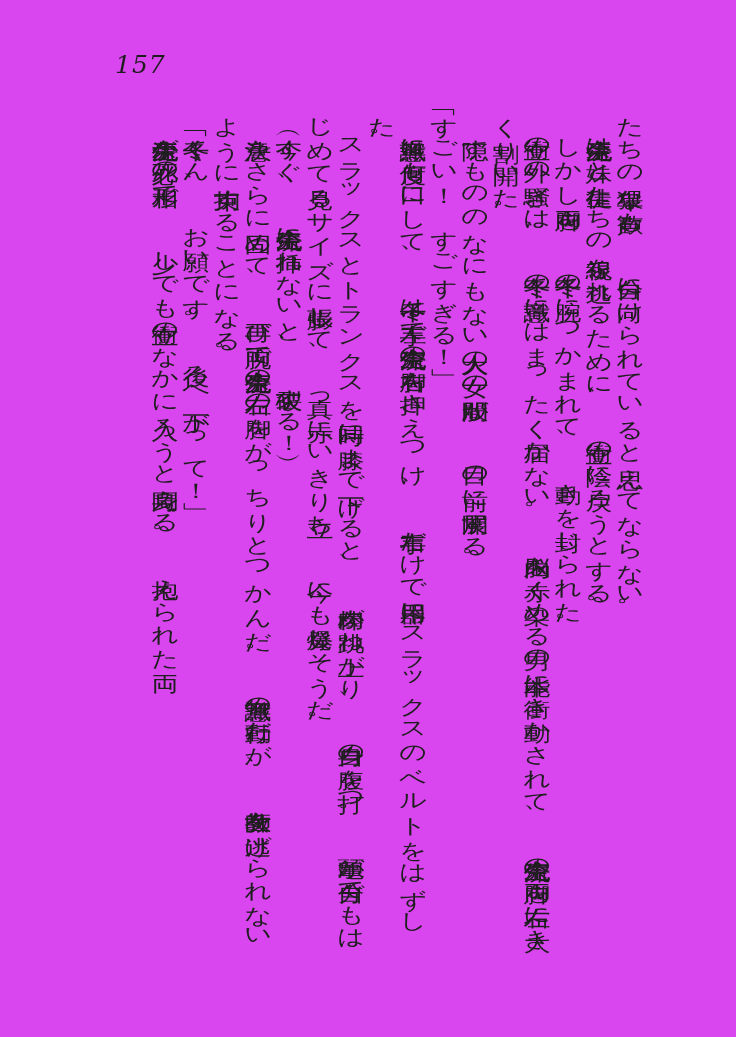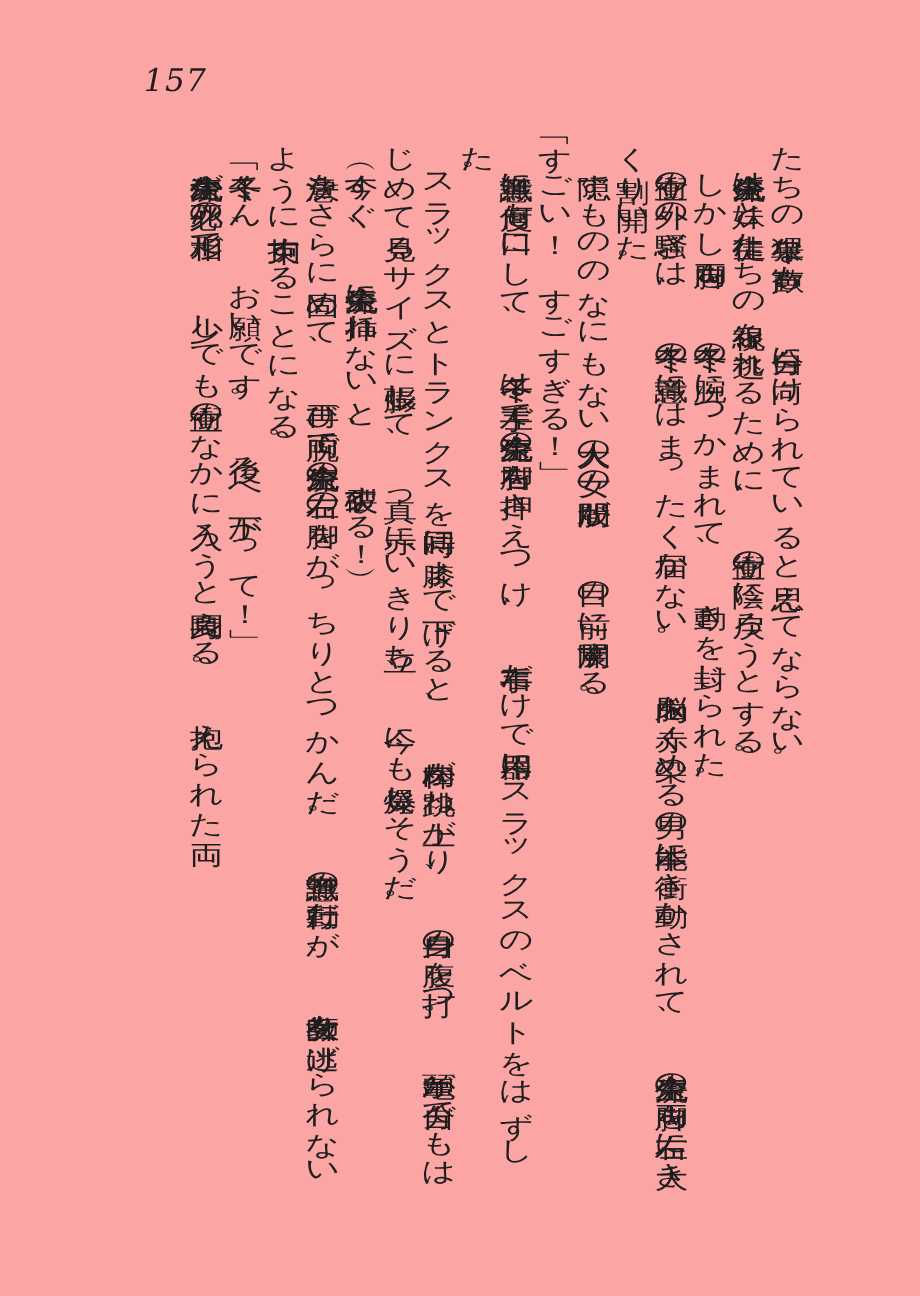--- a/index.html
+++ b/index.html
@@ -4,21 +4,21 @@
 <style>
   html, body {
     margin: 0;
     padding: 0;
     background: #e8e8e8;
   }
   .page {
     position: relative;
     width: 736px;
     height: 1037px;
-    background: #fca5a5;
+    background: #d946ef;
     overflow: hidden;
     font-family: "Liberation Serif", "DejaVu Serif", serif;
   }
   .page-number {
     position: absolute;
     left: 115px;
     top: 50px;
     font-family: "DejaVu Serif", serif;
     font-style: italic;
     font-size: 25px;

